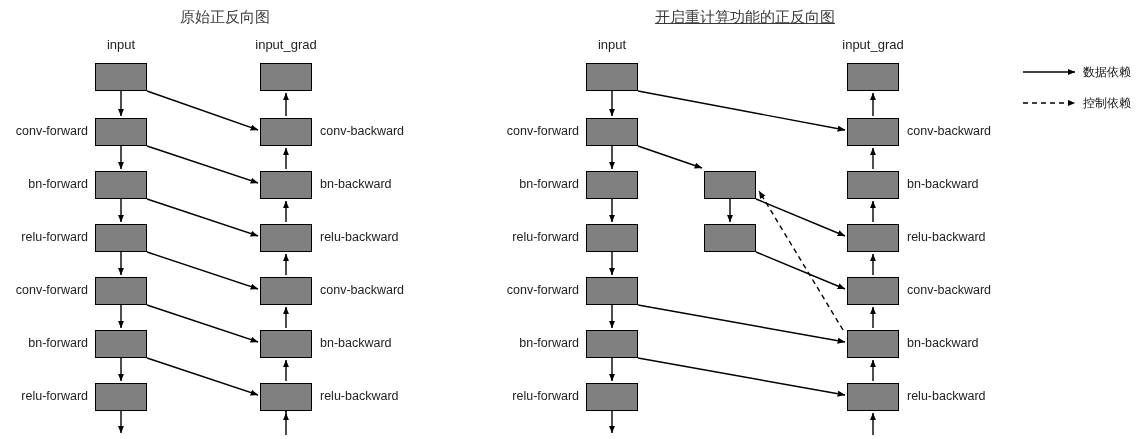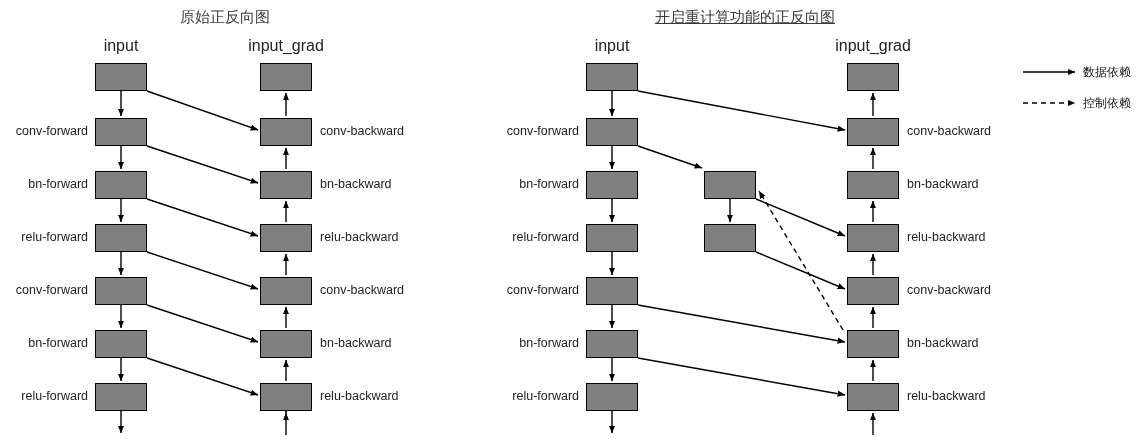--- a/index.html
+++ b/index.html
@@ -15,21 +15,21 @@
   .title{
     position:absolute;
     font-size:15px;
     color:#3a3a3a;
     font-family:"DejaVu Sans","Liberation Sans",sans-serif;
     white-space:nowrap;
     text-align:center;
   }
   .colhead{
     position:absolute;
-    font-size:16px;
+    font-size:13px;
     color:#222;
     white-space:nowrap;
     text-align:center;
   }
   .rowlabel{
     position:absolute;
     font-size:12.5px;
     color:#222;
     white-space:nowrap;
   }

